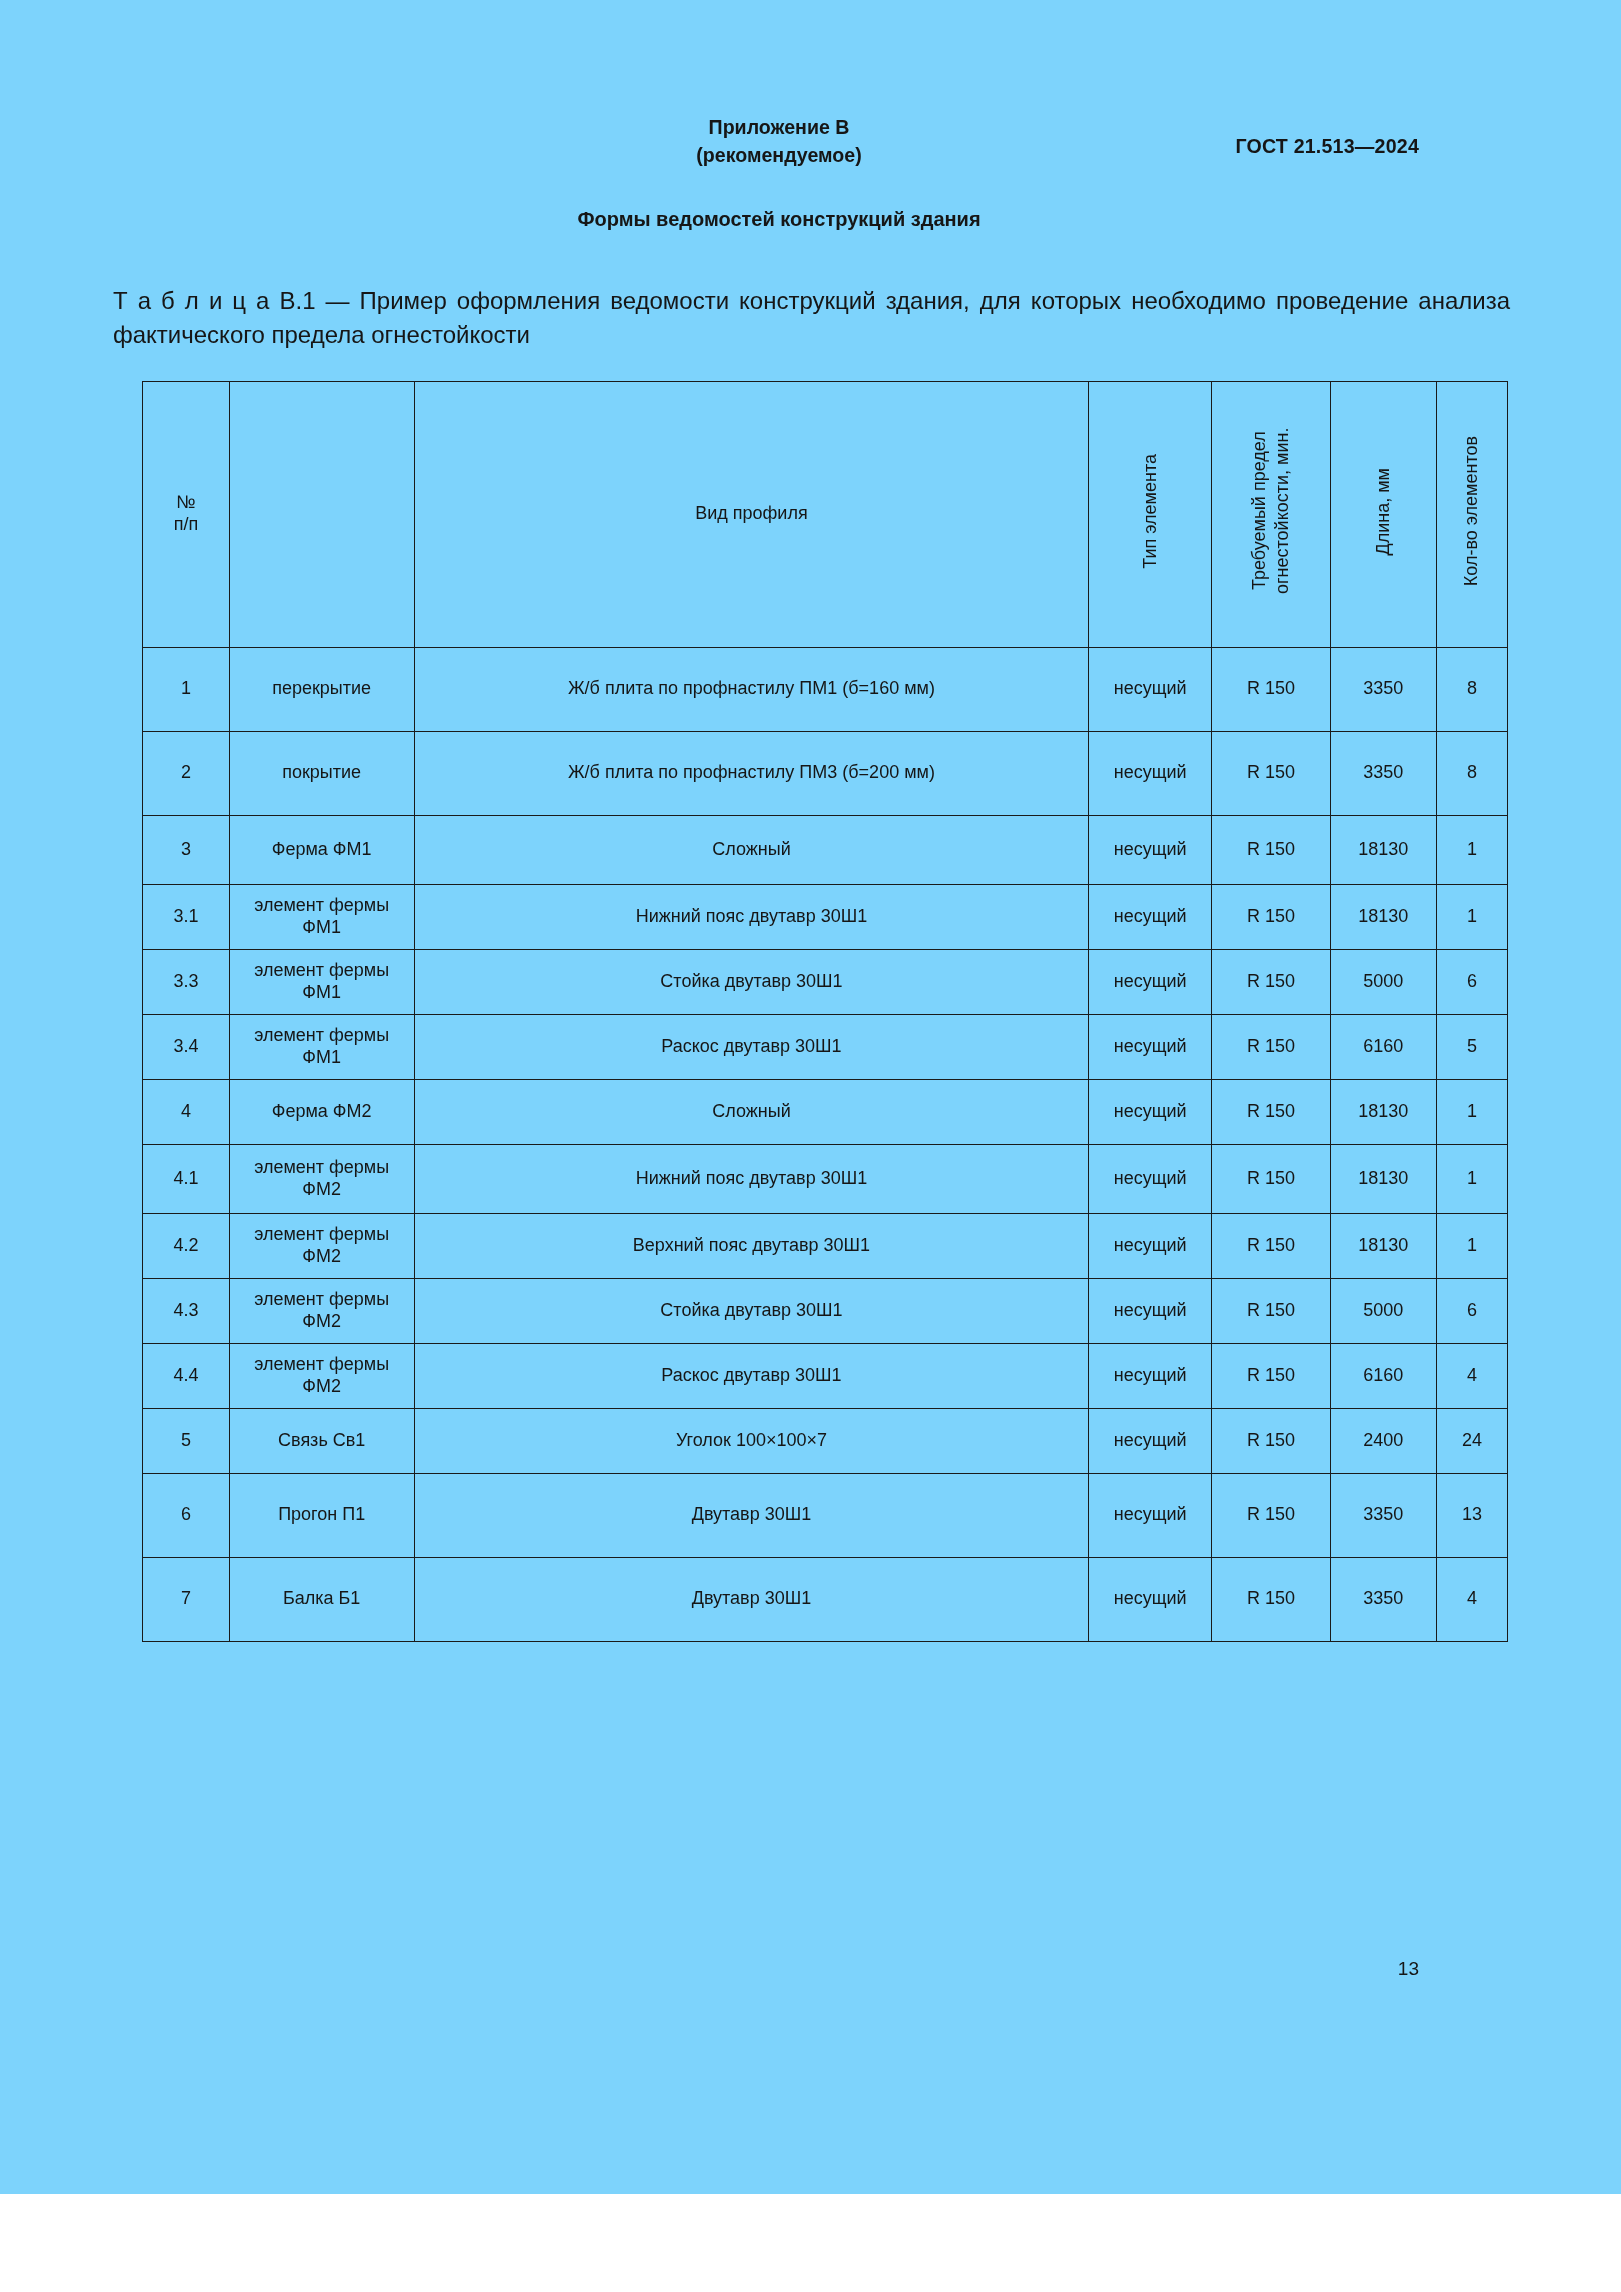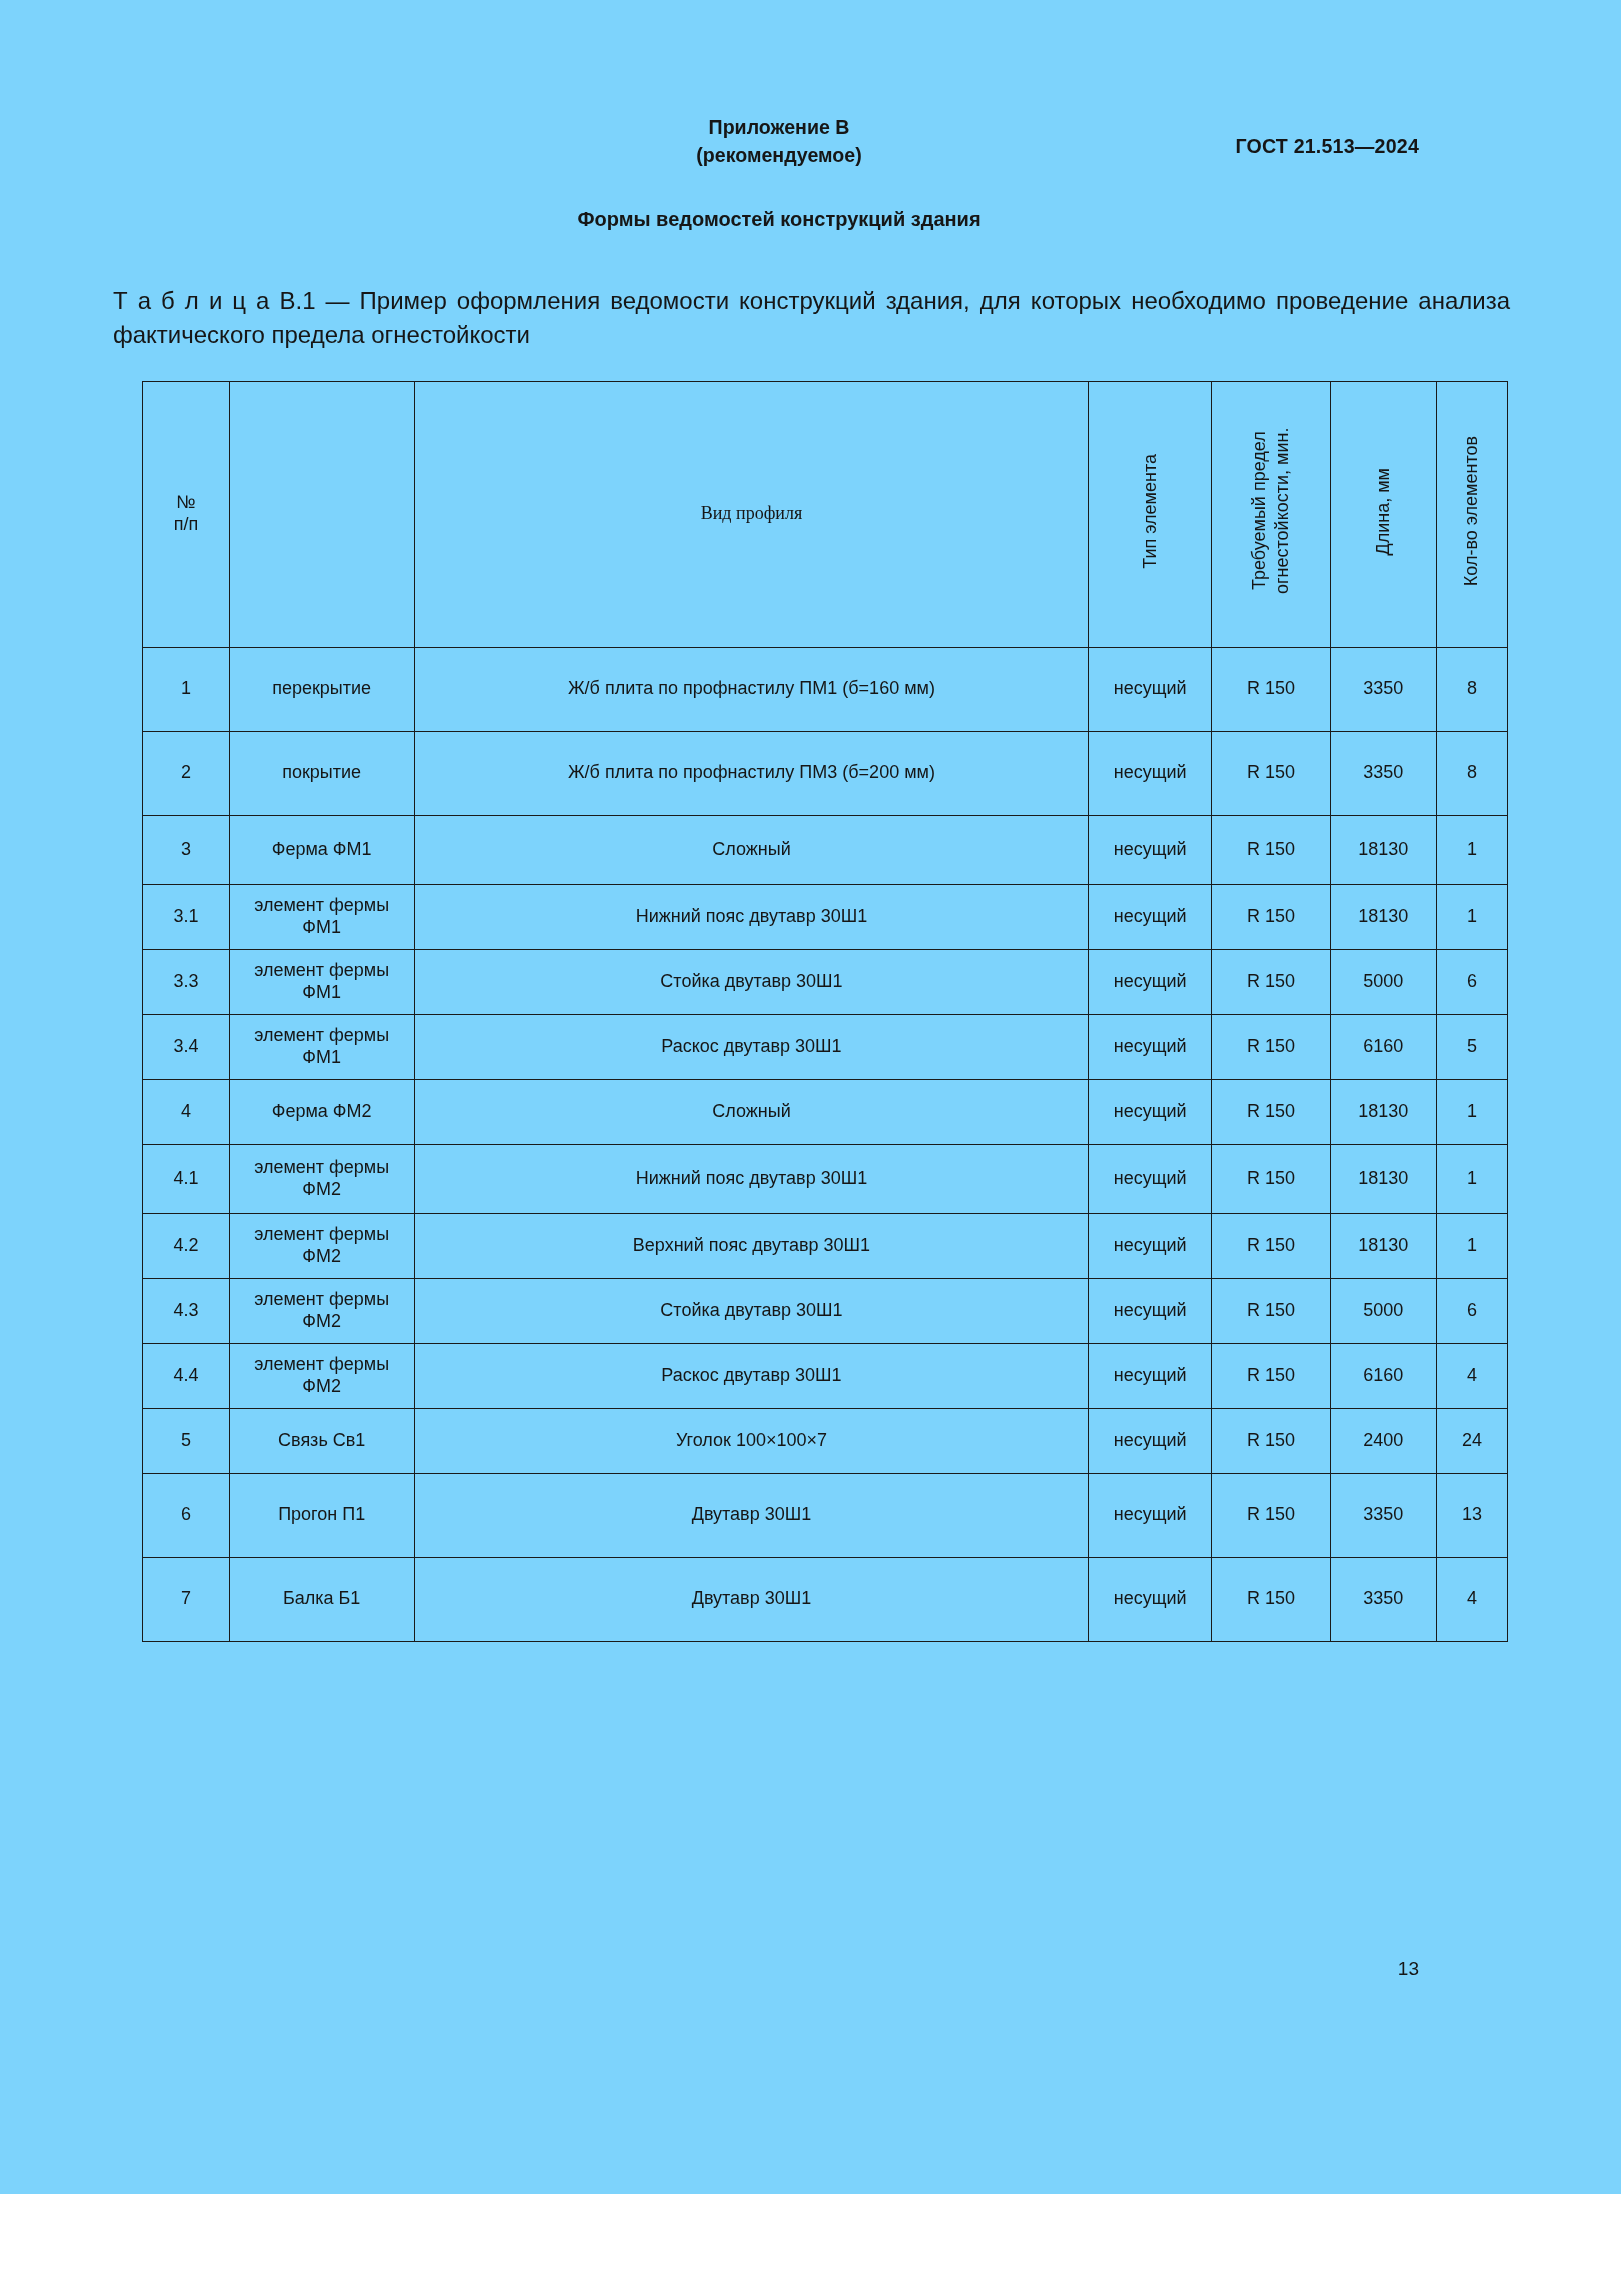--- a/index.html
+++ b/index.html
@@ -66,21 +66,21 @@
     font-size: 18px;
     font-weight: 400;
     line-height: 1.22;
     word-wrap: break-word;
   }
   table.gost thead th {
     height: 257px;
   }
   th.col-num  { width: 74px;  white-space: pre-line; }
   th.col-name { width: 172px; }
-  th.col-prof { width: 662px; font-family: Liberation Serif, serif; }
+  th.col-prof { width: 662px; }
   th.col-type { width: 110px; }
   th.col-fire { width: 106px; }
   th.col-len  { width: 93px; }
   th.col-cnt  { width: 59px; }
   .vert {
     display: inline-block;
     writing-mode: vertical-rl;
     transform: rotate(180deg);
     font-size: 18px;
     line-height: 1.3;

